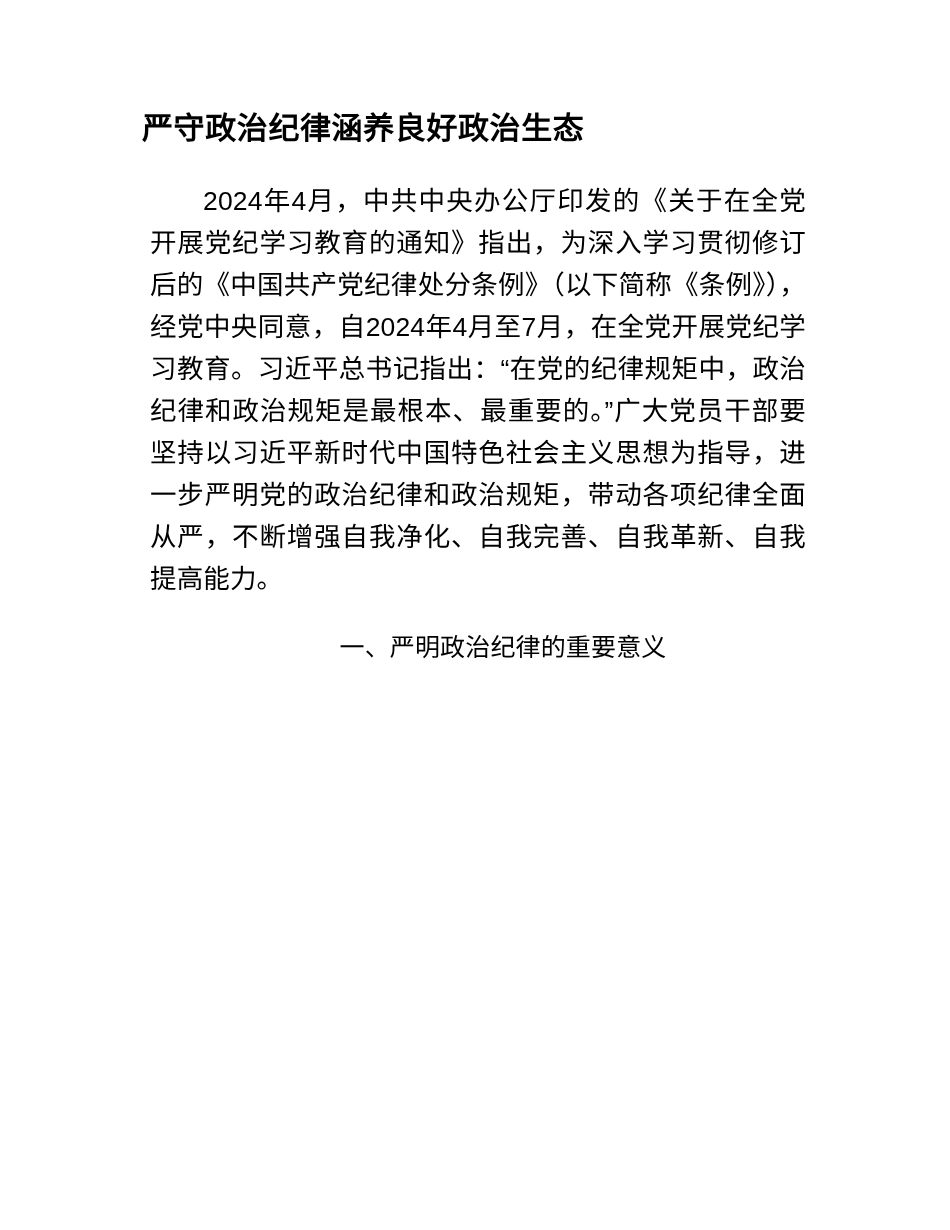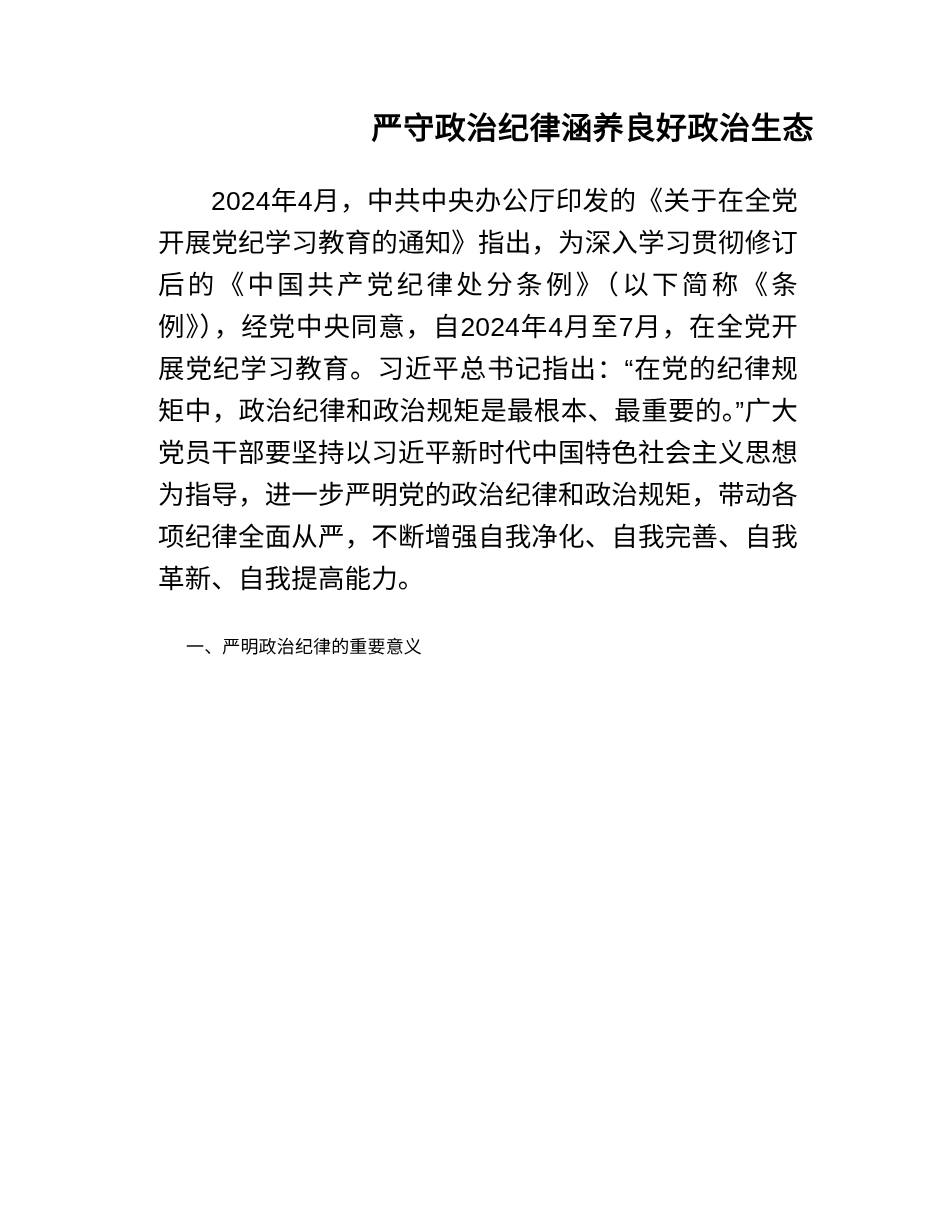--- a/index.html
+++ b/index.html
@@ -32,52 +32,53 @@
     top: 0;
     width: 672px;
   }
 
   .doc-title {
     margin: 0;
     padding: 0;
     font-size: 31px;
     font-weight: 700;
     line-height: 42px;
-    text-align: right;
+    text-align: left;
     letter-spacing: 0.6px;
     padding-top: 108px;
     white-space: nowrap;
   }
 
   .para {
-    margin: 16px;
+    margin: 8px;
     padding: 0;
     font-size: 26.5px;
     line-height: 42px;
     text-align: justify;
     text-justify: inter-ideograph;
     text-align-last: left;
     letter-spacing: 0.15px;
     word-break: break-all;
     text-indent: 2em;
   }
 
   .para.first-para {
     margin-top: 30px;
   }
 
   .section-heading {
-    margin: 8px;
+    margin: 16px;
     padding: 0;
-    font-size: 18px;
+    font-size: 25px;
     font-weight: 400;
     line-height: 42px;
     text-indent: 2em;
     letter-spacing: 0.15px;
     margin-top: 26px;
+    text-align: center;
   }
 
   .para.after-heading {
     margin-top: 24px;
   }
 </style>
 </head>
 <body>
 
 <div class="page">

